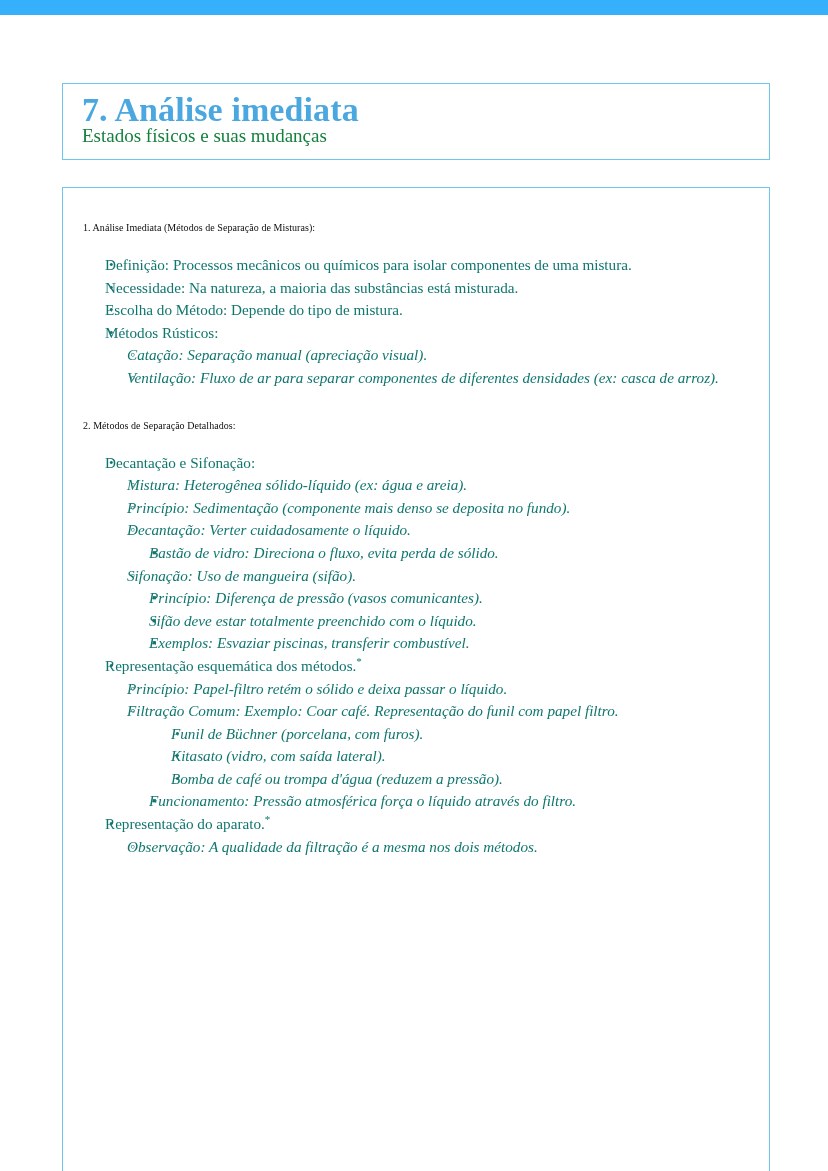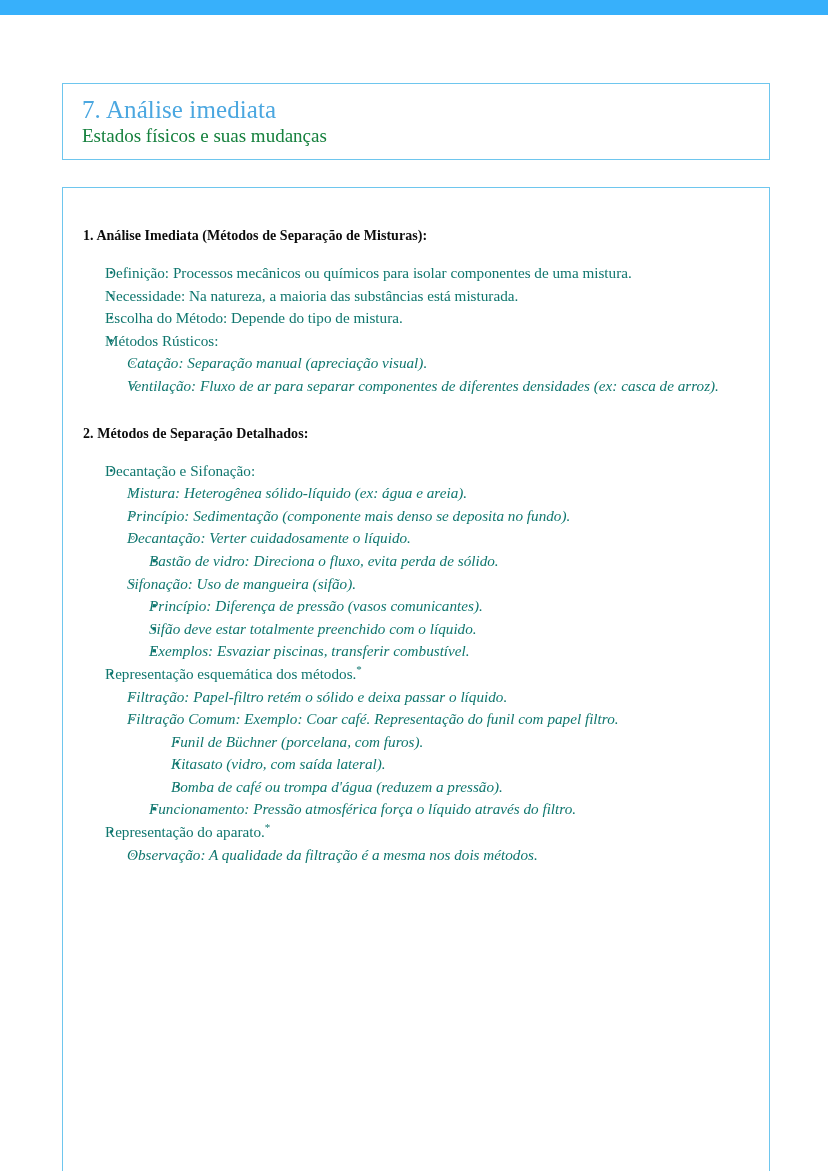--- a/index.html
+++ b/index.html
@@ -38,23 +38,23 @@
     height: 77px;
     border: 1px solid #6ec6ee;
     box-sizing: border-box;
     background: #ffffff;
   }
   .title-inner {
     padding: 11px 0 0 19px;
   }
   .doc-title {
     color: #4ba7e0;
-    font-size: 25px;
+    font-size: 34px;
     line-height: 29px;
-    font-weight: 400;
+    font-weight: 700;
     letter-spacing: 0.1px;
     white-space: nowrap;
   }
   .doc-subtitle {
     color: #15803d;
     font-size: 19px;
     line-height: 24px;
     font-weight: 400;
     white-space: nowrap;
   }
@@ -66,25 +66,25 @@
     height: 1000px;
     border: 1px solid #6ec6ee;
     border-bottom: none;
     box-sizing: border-box;
     background: #ffffff;
   }
   .content-inner {
     padding: 26px 20px 0 20px;
   }
   .section-heading {
-    font-size: 14px;
-    font-weight: bold;
+    font-size: 10px;
+    font-weight: normal;
     color: #0d0d0d;
     line-height: 20px;
-    margin: 12px 0 16px 0;
+    margin: 4px 0 16px 0;
     letter-spacing: 0.05px;
   }
   .section-heading.spaced {
     margin-top: 26px;
   }
   ul.lvl {
     list-style: none;
     margin: 0;
     padding: 0;
   }
@@ -223,21 +223,21 @@
                 </ul>
               </li>
             </ul>
           </li>
           <li>
             <span class="txt">Representação esquemática dos métodos.<sup class="star">*</sup></span>
           </li>
           <li>
             <ul class="lvl l2">
               <li>
-                <span class="txt">Filtração: Papel-filtro retém o sólido e deixa passar o líquido.</span>
+                <span class="txt">Princípio: Papel-filtro retém o sólido e deixa passar o líquido.</span>
               </li>
               <li>
                 <span class="txt">Filtração Comum: Exemplo: Coar café. Representação do funil com papel filtro.</span>
               </li>
               <li>
                 <ul class="lvl l3">
                   <li>
                     <ul class="lvl l4">
                       <li>
                         <span class="txt">Funil de Büchner (porcelana, com furos).</span>

